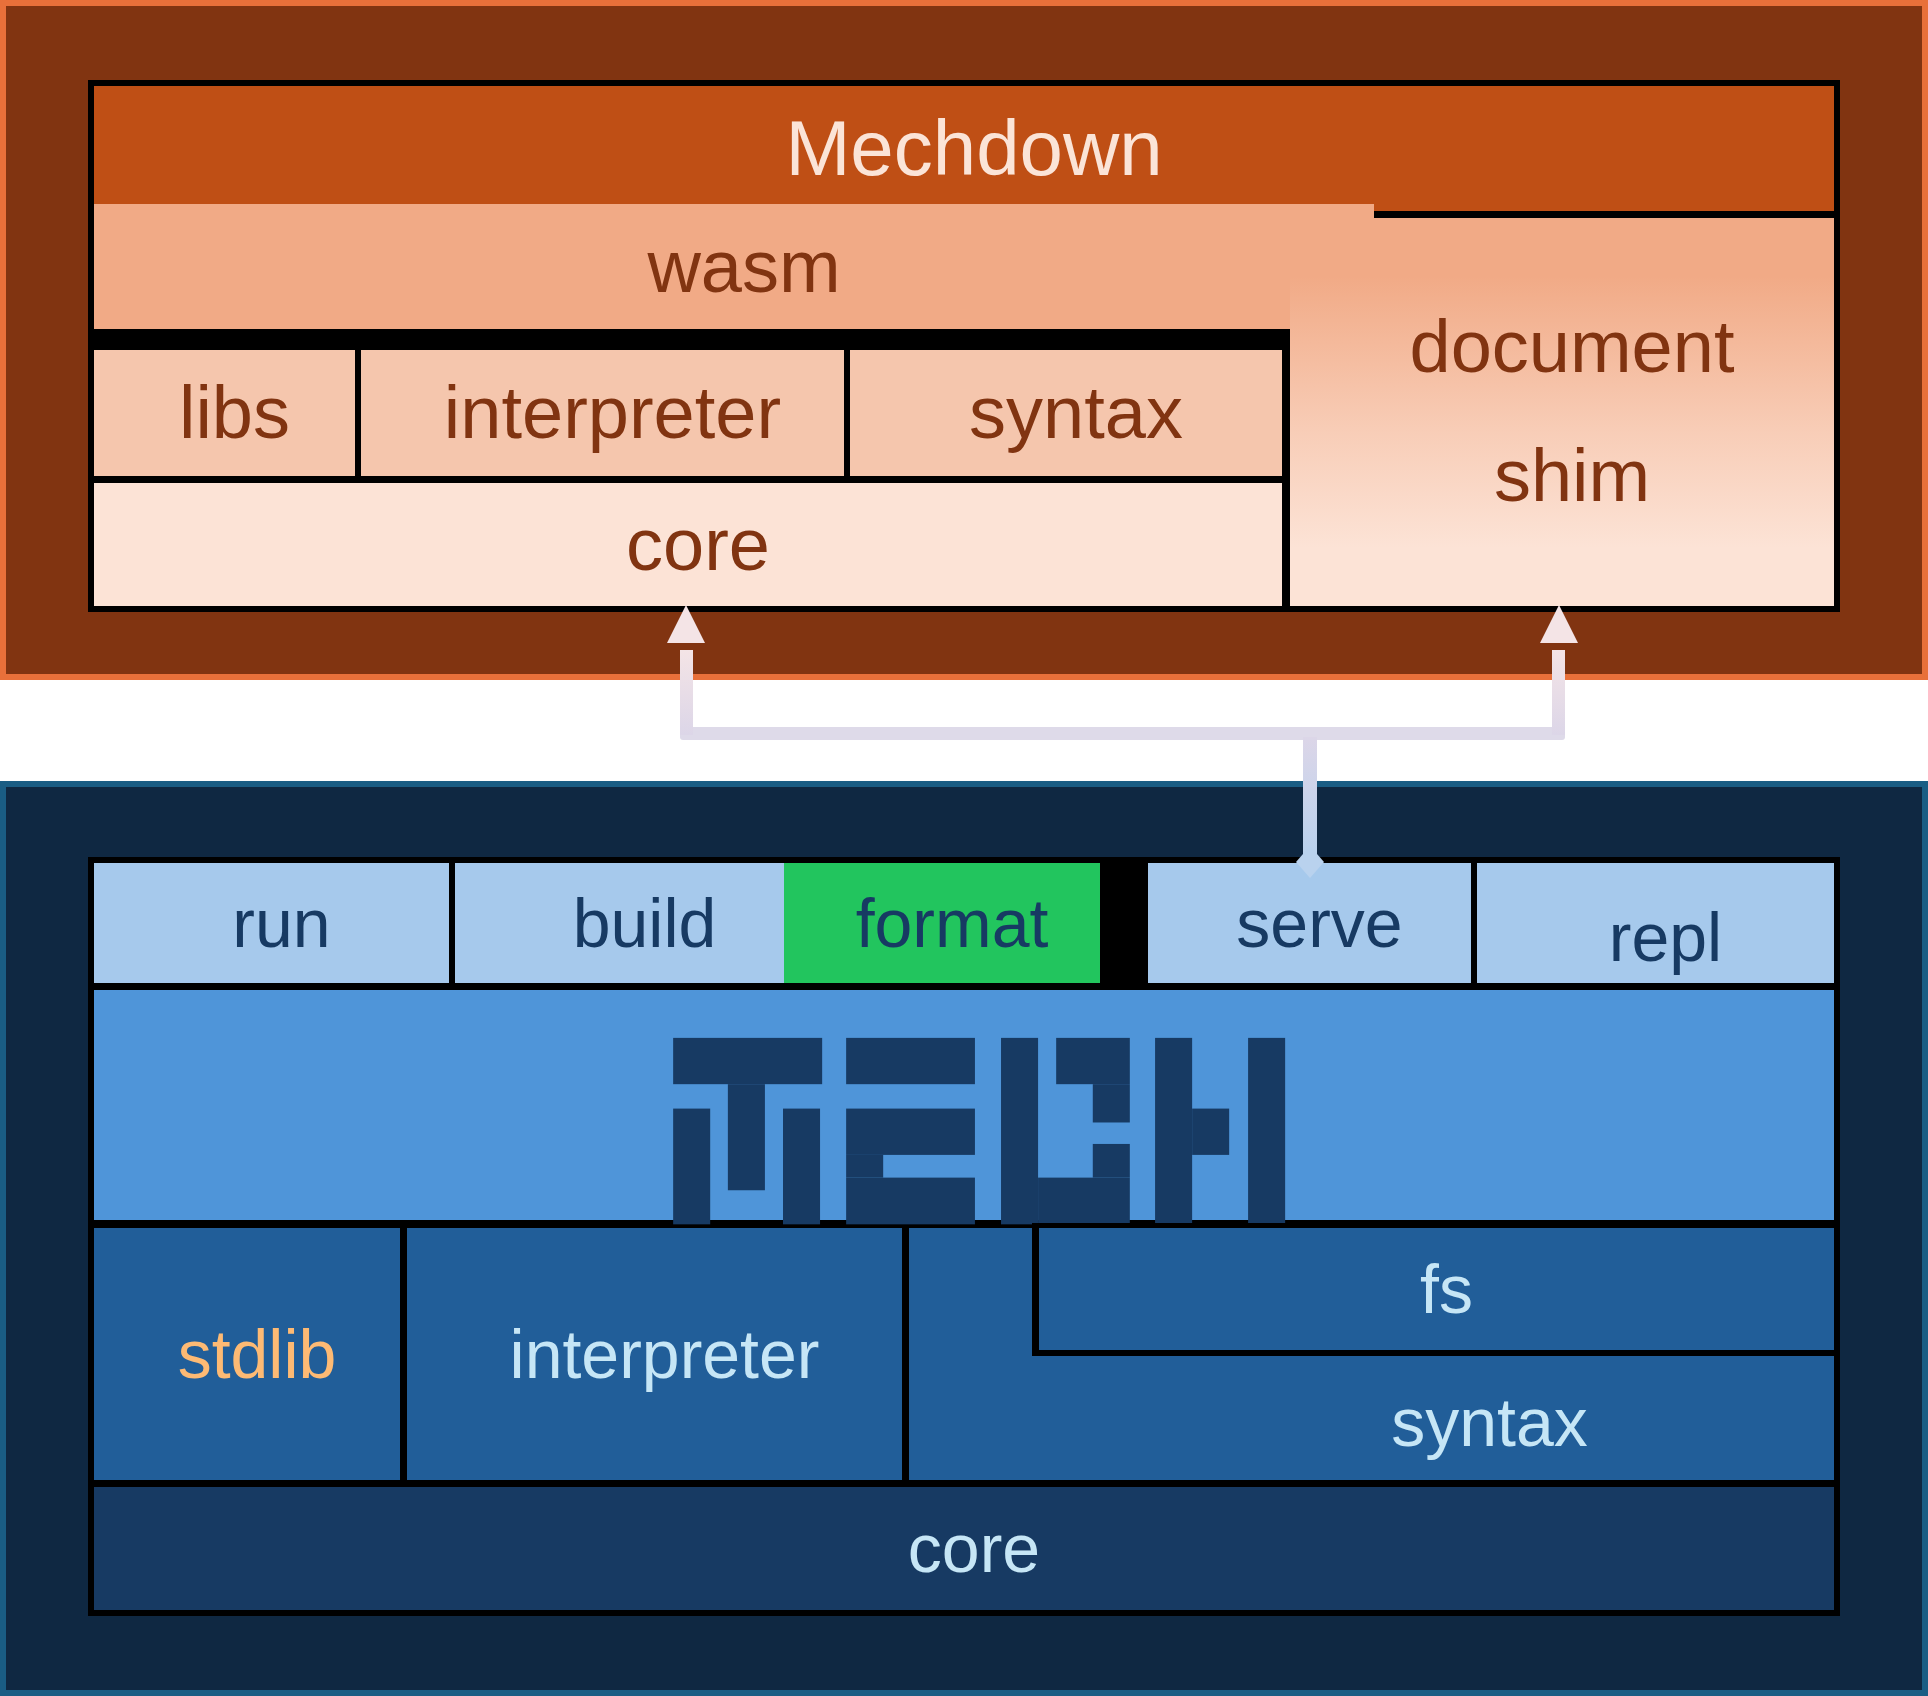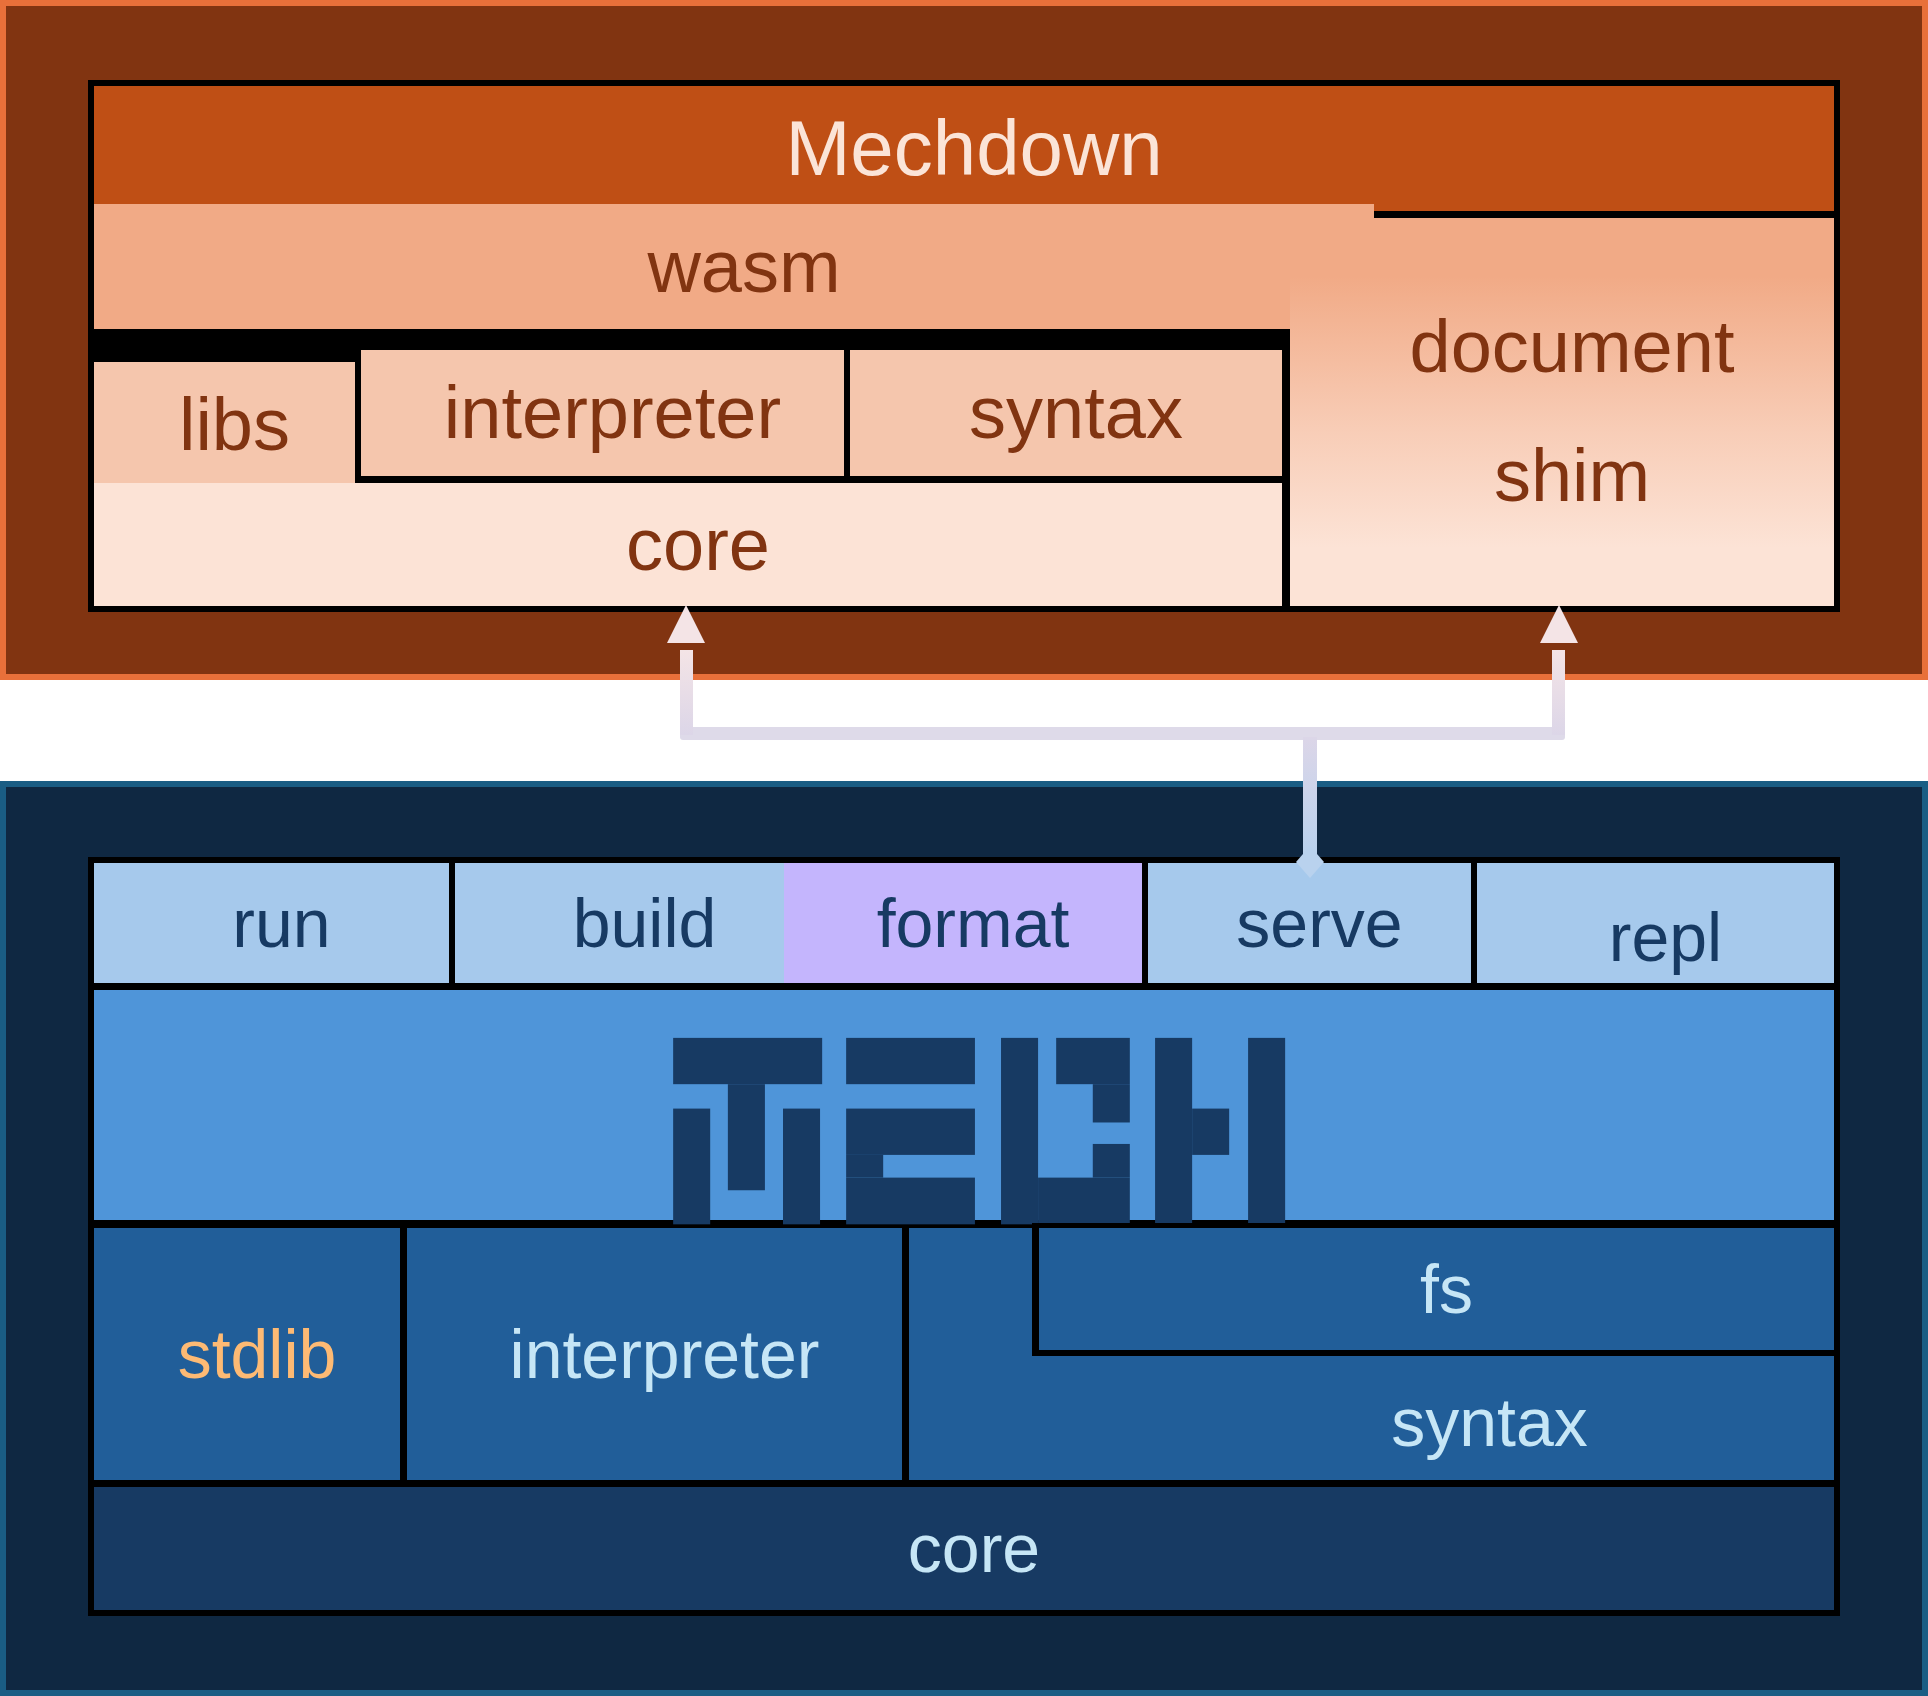--- a/index.html
+++ b/index.html
@@ -21,21 +21,21 @@
 <div id="top-box" class="abs"></div>
 
 <div class="cell" style="left:94px;top:86px;width:1740px;height:125px;background:#BF4F15;">
   <span style="color:#FBE4D7;font-size:78px;">Mechdown</span>
 </div>
 
 <div class="cell" style="left:94px;top:204px;width:1280px;height:125px;background:#F1AA86;">
   <span class="o-text">wasm</span>
 </div>
 
-<div class="cell" style="left:94px;top:362px;width:261px;height:126px;background:#F5C6AD;">
+<div class="cell" style="left:94px;top:350px;width:261px;height:126px;background:#F5C6AD;">
   <span class="o-text">libs</span>
 </div>
 <div class="cell" style="left:361px;top:350px;width:483px;height:126px;background:#F5C6AD;">
   <span class="o-text">interpreter</span>
 </div>
 <div class="cell" style="left:850px;top:350px;width:432px;height:126px;background:#F5C6AD;">
   <span class="o-text">syntax</span>
 </div>
 
 <div class="cell" style="left:94px;top:483px;width:1188px;height:123px;background:#FCE3D6;">
@@ -49,21 +49,21 @@
 
 <div id="bot-panel" class="abs"></div>
 <div id="bot-box" class="abs"></div>
 
 <div class="cell" style="left:94px;top:863px;width:355px;height:120px;background:#A6C9EC;">
   <span class="b-text" style="color:#173A63;">run</span>
 </div>
 <div class="cell" style="left:455px;top:863px;width:359px;height:120px;background:#A6C9EC;">
   <span class="b-text" style="color:#173A63;">build</span>
 </div>
-<div class="cell" style="left:784px;top:863px;width:358px;height:120px;background:#c4b5fd;">
+<div class="cell" style="left:784px;top:863px;width:316px;height:120px;background:#22c55e;">
   <span class="b-text" style="color:#173A63;">format</span>
 </div>
 <div class="cell" style="left:1148px;top:863px;width:323px;height:120px;background:#A6C9EC;">
   <span class="b-text" style="color:#173A63;">serve</span>
 </div>
 <div class="cell" style="left:1477px;top:863px;width:357px;height:120px;background:#A6C9EC;">
   <span class="b-text" style="color:#173A63;margin-top:28px;">repl</span>
 </div>
 
 <div class="cell" style="left:94px;top:990px;width:1740px;height:230px;background:#4F95D9;">

